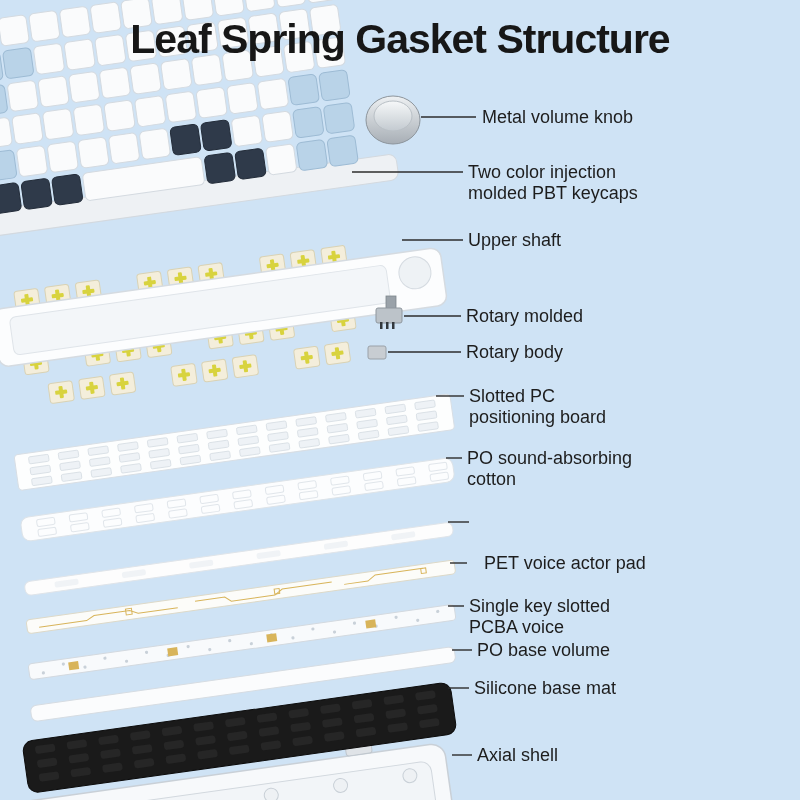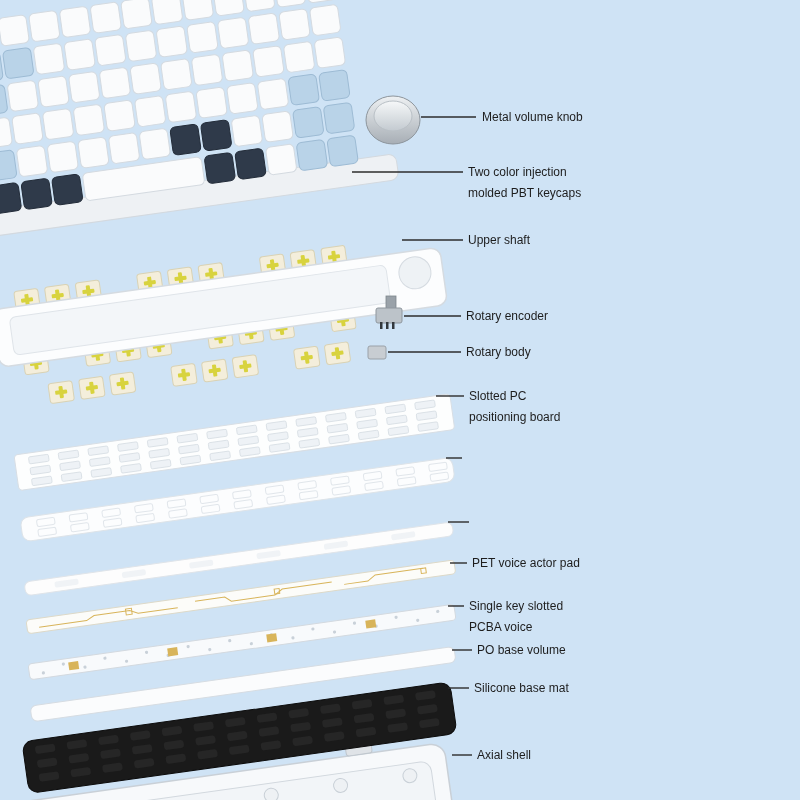--- a/index.html
+++ b/index.html
@@ -2,28 +2,29 @@
 <html><head>
 <meta charset="utf-8">
 <style>
   *{margin:0;padding:0;box-sizing:border-box}
   html,body{width:800px;height:800px;overflow:hidden}
   body{font-family:"Liberation Sans",sans-serif;background:#cfe3f5}
   #stage{position:relative;width:800px;height:800px;background:#cfe3f5;overflow:hidden}
   #art{position:absolute;left:0;top:0}
   .title{position:absolute;top:16px;left:0;width:100%;text-align:center;
          font-size:41px;font-weight:700;color:#171717;letter-spacing:-1px;z-index:2}
-  .callout-label{position:absolute;font-size:12px;line-height:21px;color:#1d1d1d;
+  .callout-label{position:absolute;font-size:18px;line-height:21px;color:#1d1d1d;
                  white-space:pre-line;z-index:2}
 </style>
 </head>
 <body style="background: rgb(207, 227, 245);">
 
 <div id="stage">
 
+  <div class="title">Leaf Spring Gasket Structure</div>
 
   <svg id="art" width="800" height="800" viewBox="0 0 800 800">
     <defs>
       <linearGradient id="knobGrad" x1="0" y1="0" x2="0" y2="1">
         <stop offset="0" stop-color="#eef1f3"></stop>
           <stop offset="1" stop-color="#a7aeb5"></stop>
       </linearGradient>
       <linearGradient id="knobGrad2" x1="0" y1="0" x2="0" y2="1">
         <stop offset="0" stop-color="#f6f8f9"></stop>
           <stop offset="1" stop-color="#c3cad0"></stop>
@@ -434,24 +435,26 @@
       <line x1="452" y1="650" x2="472" y2="650"></line>
       <line x1="448" y1="688" x2="469" y2="688"></line>
       <line x1="452" y1="755" x2="472" y2="755"></line>
     </g>
   </svg>
 
   <div class="callout-label" style="left:482px;top:107px">Metal volume knob</div>
   <div class="callout-label" style="left:468px;top:162px">Two color injection
 molded PBT keycaps</div>
   <div class="callout-label" style="left:468px;top:230px">Upper shaft</div>
-  <div class="callout-label" style="left:466px;top:306px">Rotary encoder</div>
+  <div class="callout-label" style="left:466px;top:306px">Rotary molded</div>
   <div class="callout-label" style="left:466px;top:342px">Rotary body</div>
   <div class="callout-label" style="left:469px;top:386px">Slotted PC
 positioning board</div>
-  <div class="callout-label" style="left:472px;top:553px">PET voice actor pad</div>
+  <div class="callout-label" style="left:467px;top:448px">PO sound-absorbing
+cotton</div>
+  <div class="callout-label" style="left:484px;top:553px">PET voice actor pad</div>
   <div class="callout-label" style="left:469px;top:596px">Single key slotted
 PCBA voice</div>
   <div class="callout-label" style="left:477px;top:640px">PO base volume</div>
   <div class="callout-label" style="left:474px;top:678px">Silicone base mat</div>
   <div class="callout-label" style="left:477px;top:745px">Axial shell</div>
 
 </div>
 
 </body></html>

